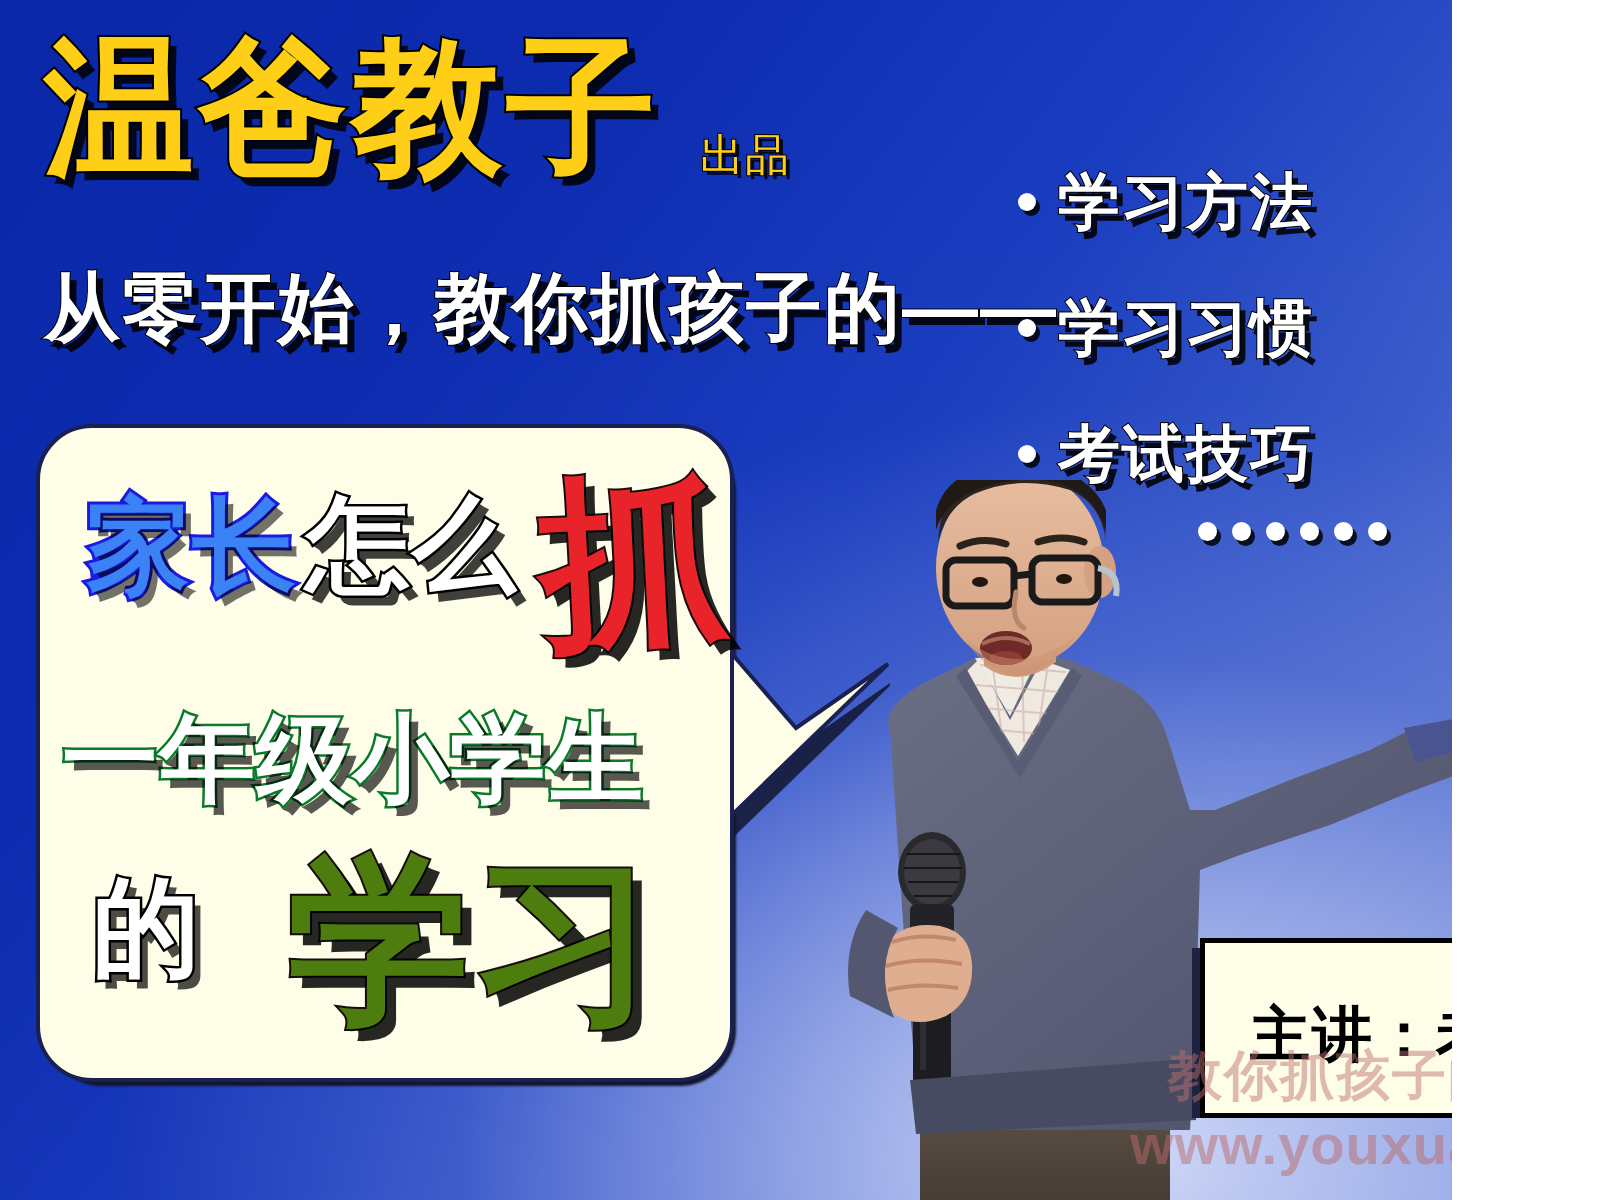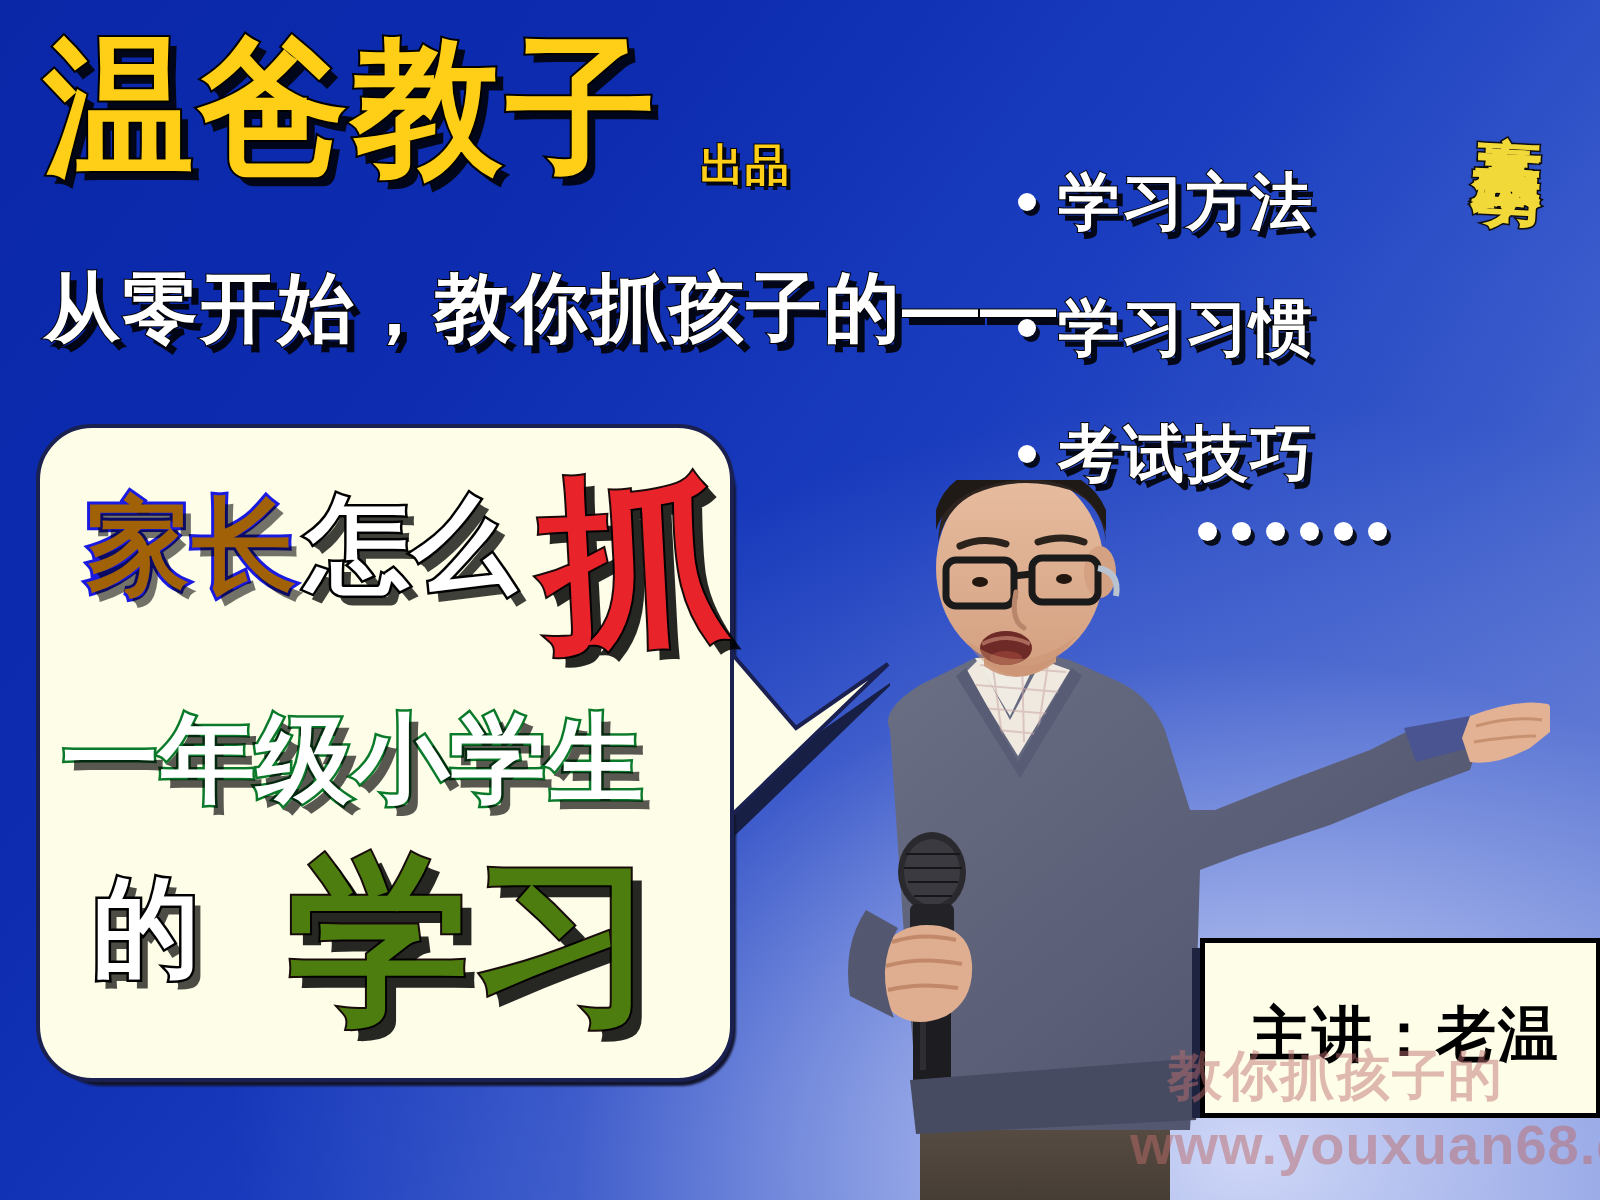--- a/index.html
+++ b/index.html
@@ -1,40 +1,40 @@
 <!DOCTYPE html>
 <html><head>
 <meta charset="utf-8">
 <style>
   html,body{margin:0;padding:0;}
   body{
     width:1600px;height:1200px;overflow:hidden;
     font-family:"Liberation Sans","DejaVu Sans",sans-serif;
   }
   #poster{
-    position:relative;width:1600px;height:1200px;overflow:hidden;
+    position:relative;width:1452px;height:1200px;overflow:hidden;
     background:
       radial-gradient(ellipse 1500px 1100px at 78% 96%, rgba(210,218,248,0.98) 0%, rgba(168,182,236,0.80) 22%, rgba(96,120,212,0.45) 45%, rgba(20,48,170,0.06) 68%, rgba(10,39,168,0) 82%),
       linear-gradient(128deg, #0a27a8 0%, #0d2cb0 28%, #1b3ec0 52%, #3a5ccc 72%, #7f95dc 100%);
   }
 
   
   #title-main{
     position:absolute;left:44px;top:26px;
     font-size:150px;line-height:1.08;font-weight:bold;
     color:#FFCF18;
     letter-spacing:4px;
     -webkit-text-stroke:4px #000;
     paint-order:stroke fill;
     text-shadow:8px 9px 0 rgba(0,0,0,0.85);
     white-space:nowrap;
   }
   #title-sub-small{
-    position:absolute;left:700px;top:136px;
-    font-size:44px;font-weight:bold;color:#FFCF18;
+    position:absolute;left:700px;top:126px;
+    font-size:44px;font-weight:normal;color:#FFCF18;
     -webkit-text-stroke:2px #000;paint-order:stroke fill;
     text-shadow:4px 4px 0 rgba(0,0,0,0.85);
     letter-spacing:1px;
   }
   #tagline{
     position:absolute;left:44px;top:258px;
     font-size:76px;font-weight:bold;color:#ffffff;
     -webkit-text-stroke:2px #000;paint-order:stroke fill;
     text-shadow:7px 8px 0 rgba(0,0,0,0.88);
     letter-spacing:2px;white-space:nowrap;
@@ -86,21 +86,21 @@
     position:absolute;left:36px;top:424px;width:690px;height:650px;
     background:#FDFDE8;border:4px solid #1a2050;border-radius:56px;
   }
   #bubble-tail{
     position:absolute;left:700px;top:640px;width:190px;height:200px;
   }
 
   .bline{position:absolute;white-space:nowrap;font-weight:bold;}
 
   #b-jiazhang{
-    left:46px;top:50px;font-size:104px;color:#a16207;
+    left:46px;top:50px;font-size:104px;color:#3b82f6;
     -webkit-text-stroke:6px #1a1ae0;paint-order:stroke fill;
     text-shadow:8px 9px 0 rgba(0,0,0,0.55);
     letter-spacing:2px;
   }
   #b-zenme{
     left:266px;top:48px;font-size:104px;color:#ffffff;
     -webkit-text-stroke:5px #000;paint-order:stroke fill;
     text-shadow:9px 10px 0 rgba(0,0,0,0.75);
     letter-spacing:2px;
   }

